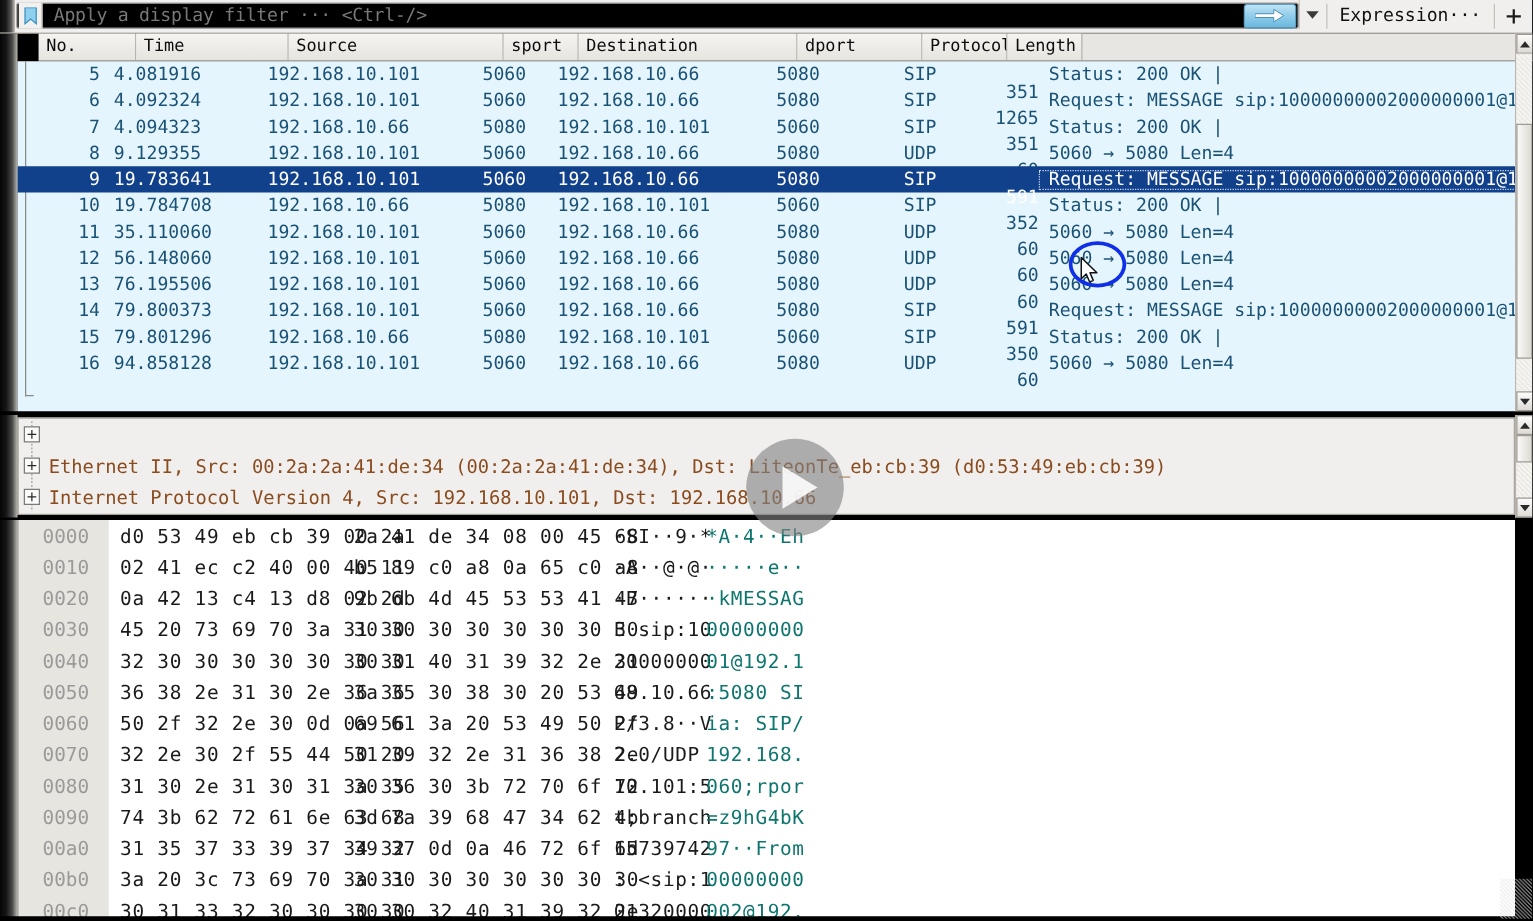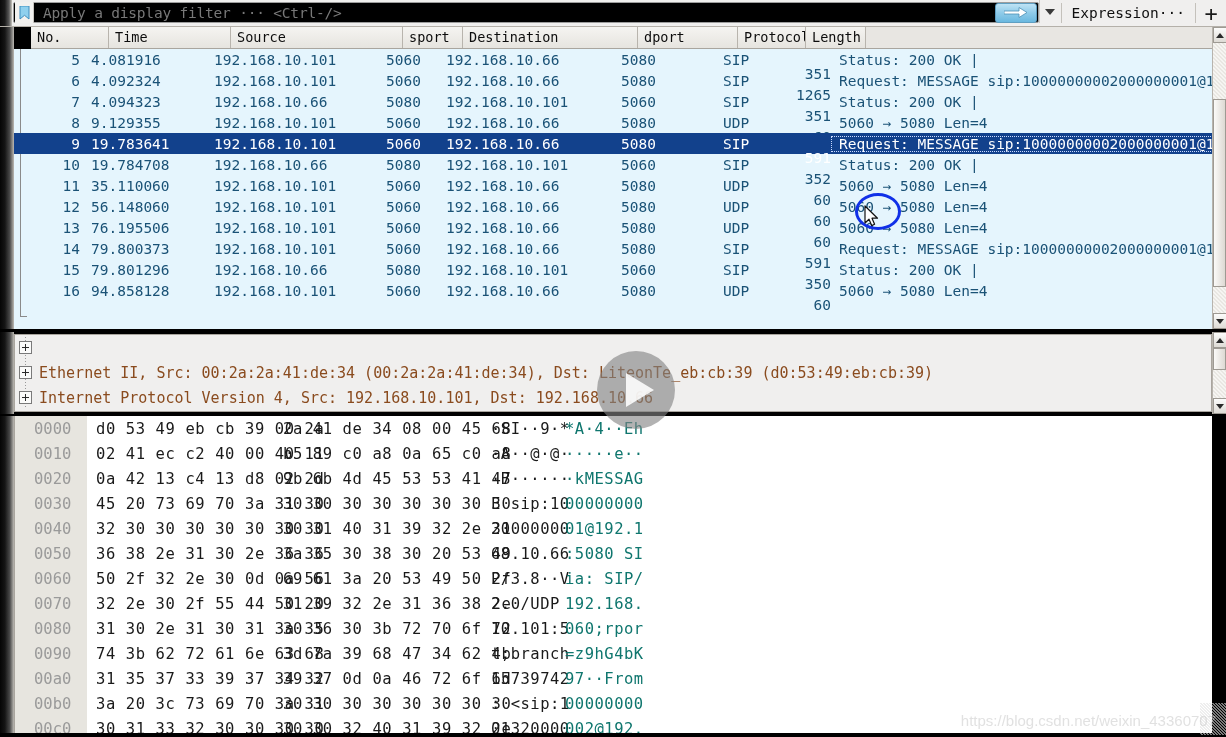--- a/index.html
+++ b/index.html
@@ -774,16 +774,15 @@
           <div class="hx-off">00c0</div>
           <div class="hx-b1">30 31 33 32 30 30 30 30</div>
           <div class="hx-b2">30 30 32 40 31 39 32 2e</div>
           <div class="hx-a1">01320000</div>
           <div class="hx-a2">002@192.</div>
         </div>
       </div>
   </div>
 
   <div class="wm-block"></div>
-  <div class="watermark">https://blog.csdn.net/weixin_43360707</div>
   <div class="bottom-strip"></div>
 
 </div>
 
 </body></html>

